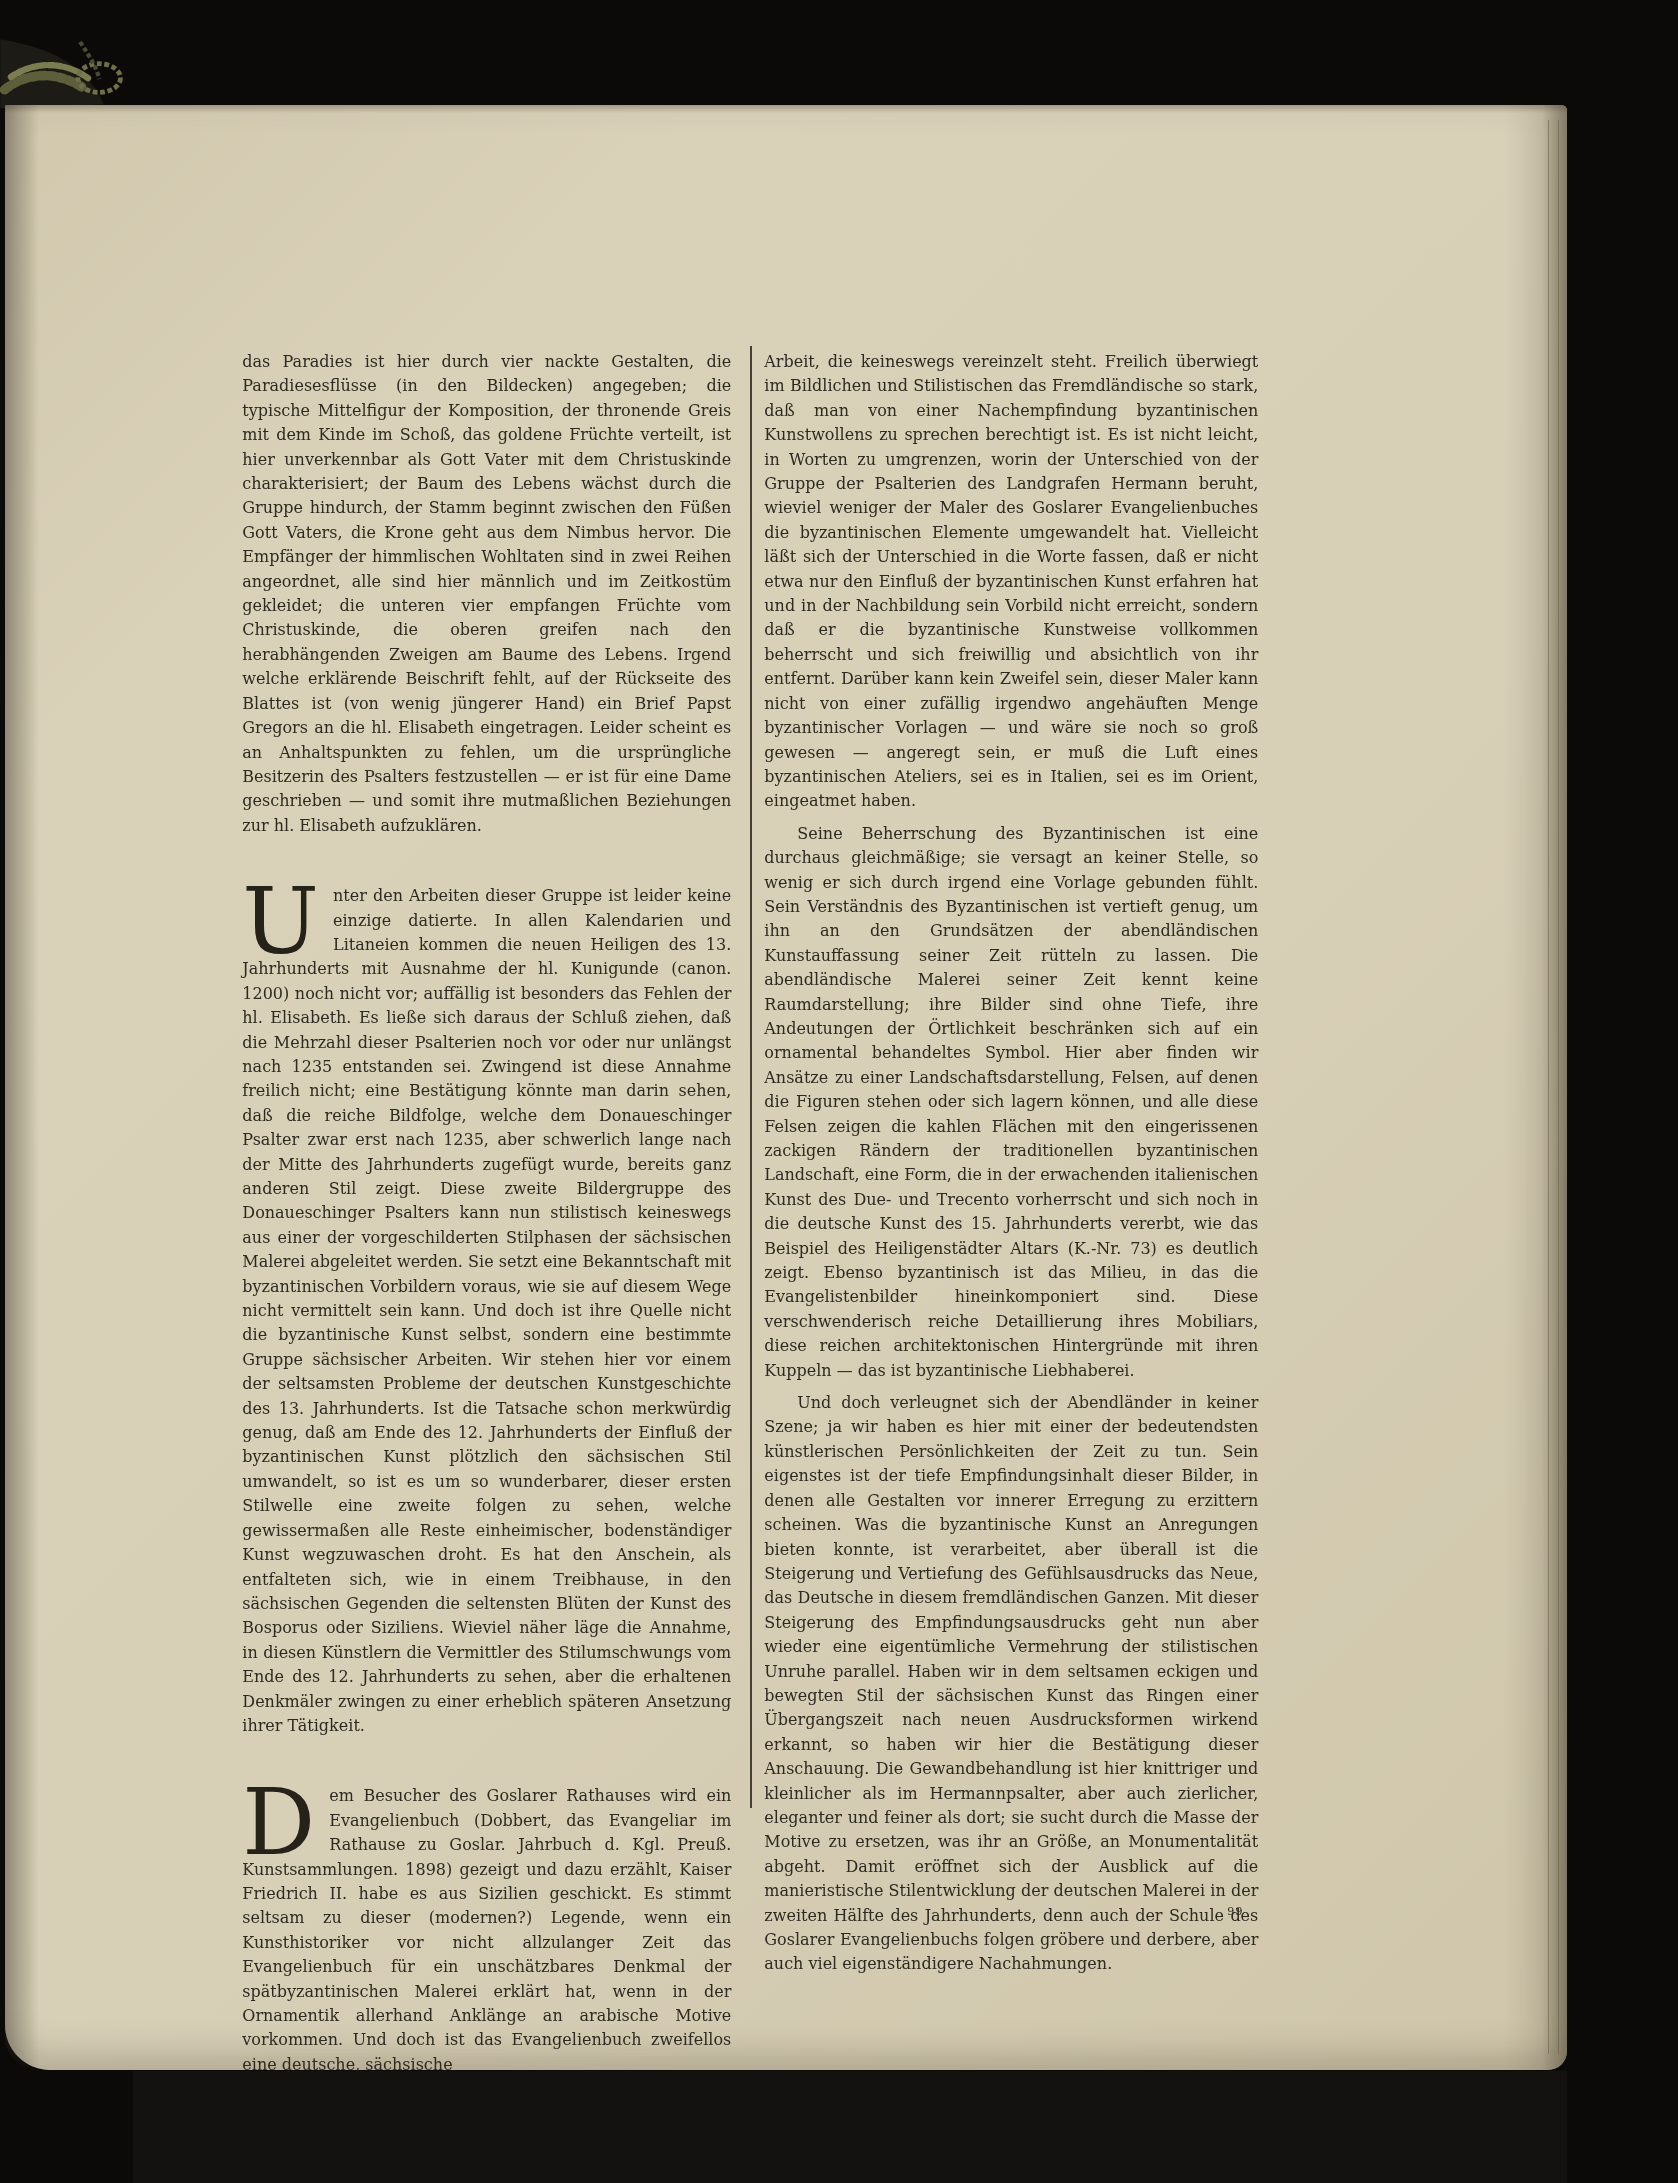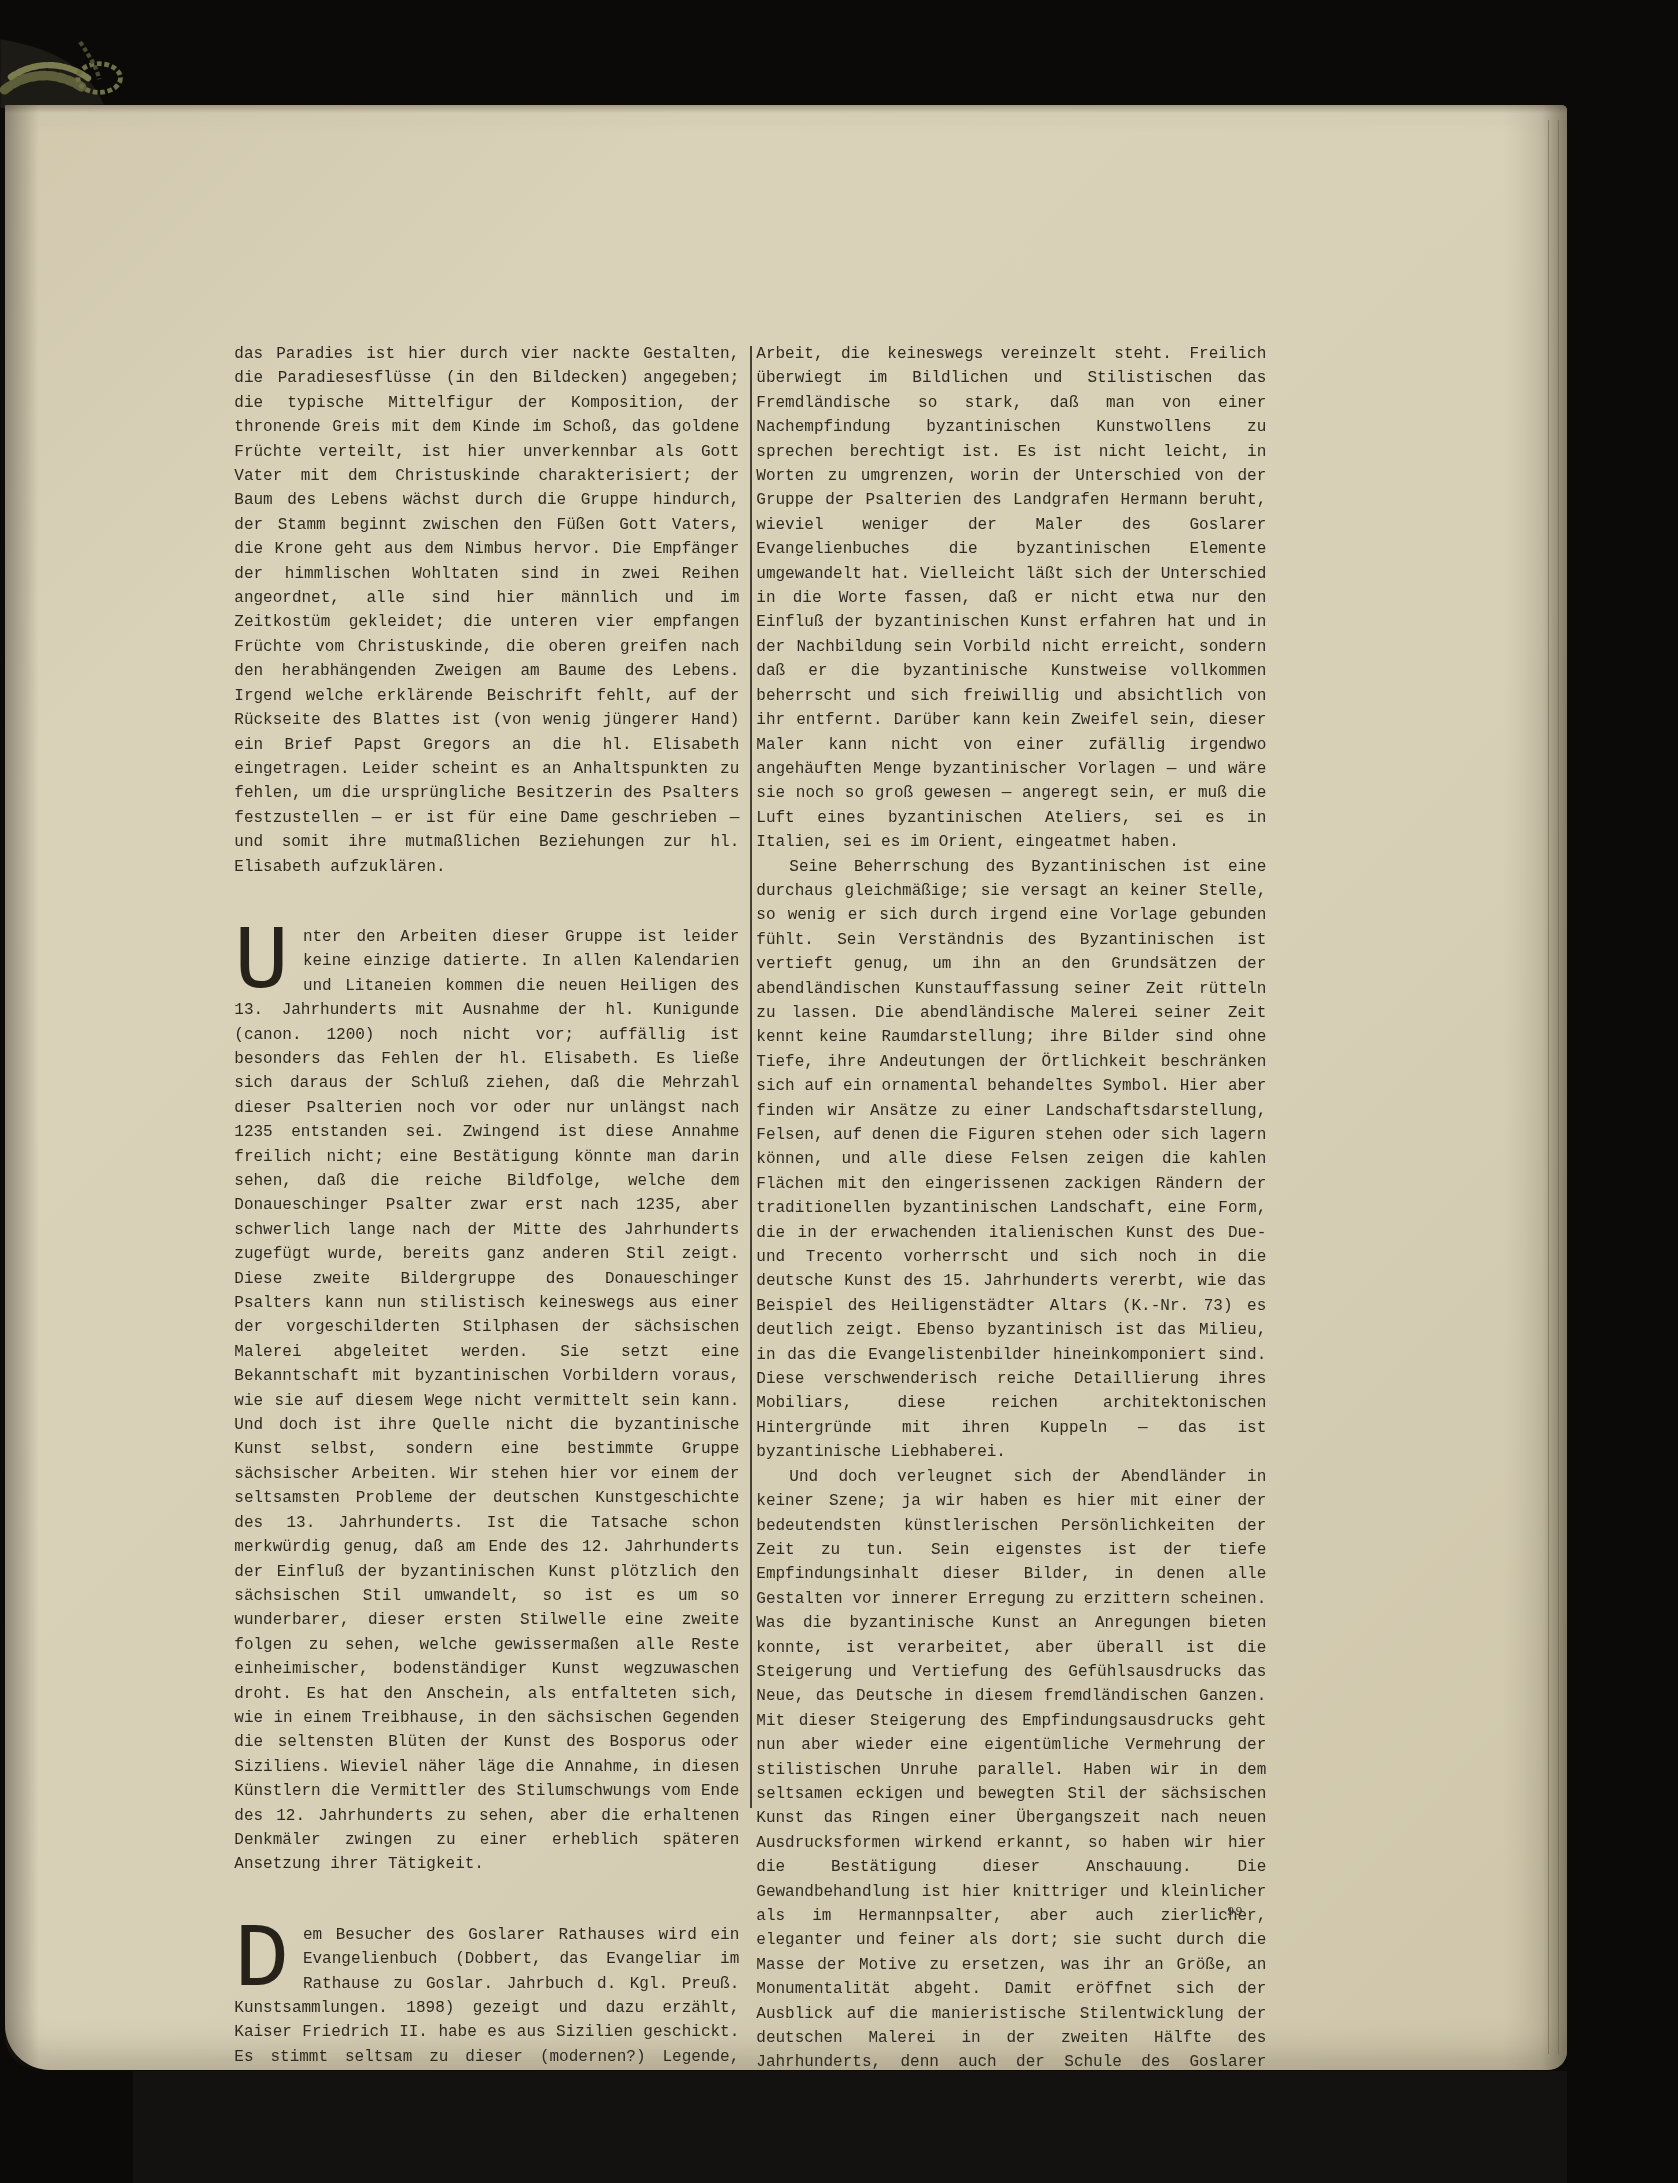--- a/index.html
+++ b/index.html
@@ -57,21 +57,21 @@
     font-size:16px; line-height:24.4px;
     color:#2e2a21; text-align:justify;
     hyphens:auto; -webkit-hyphens:auto;
   }
   .column-left  { left:229px; }
   .column-right { left:751px; width:510px; }
   .column-rule {
     position:absolute; left:745px; top:241px; width:1.6px; height:1462px;
     background:#464034;
   }
-  .para { margin:0; clear:both;font-family:Liberation Mono, monospace; }
+  .para { margin:8px; clear:both; }
   .para.indent  { text-indent:33px; }
   .para.dropcap { margin-top:46px; }
   .cap {
     float:left; font-size:91px; line-height:68px;
     padding:4.3px 14px 0 0; color:#26221a;
   }
   .page-number {
     position:absolute; left:1222px; top:1800px;
     font-size:11px; color:#2e2a21; letter-spacing:1.1px;
   }

